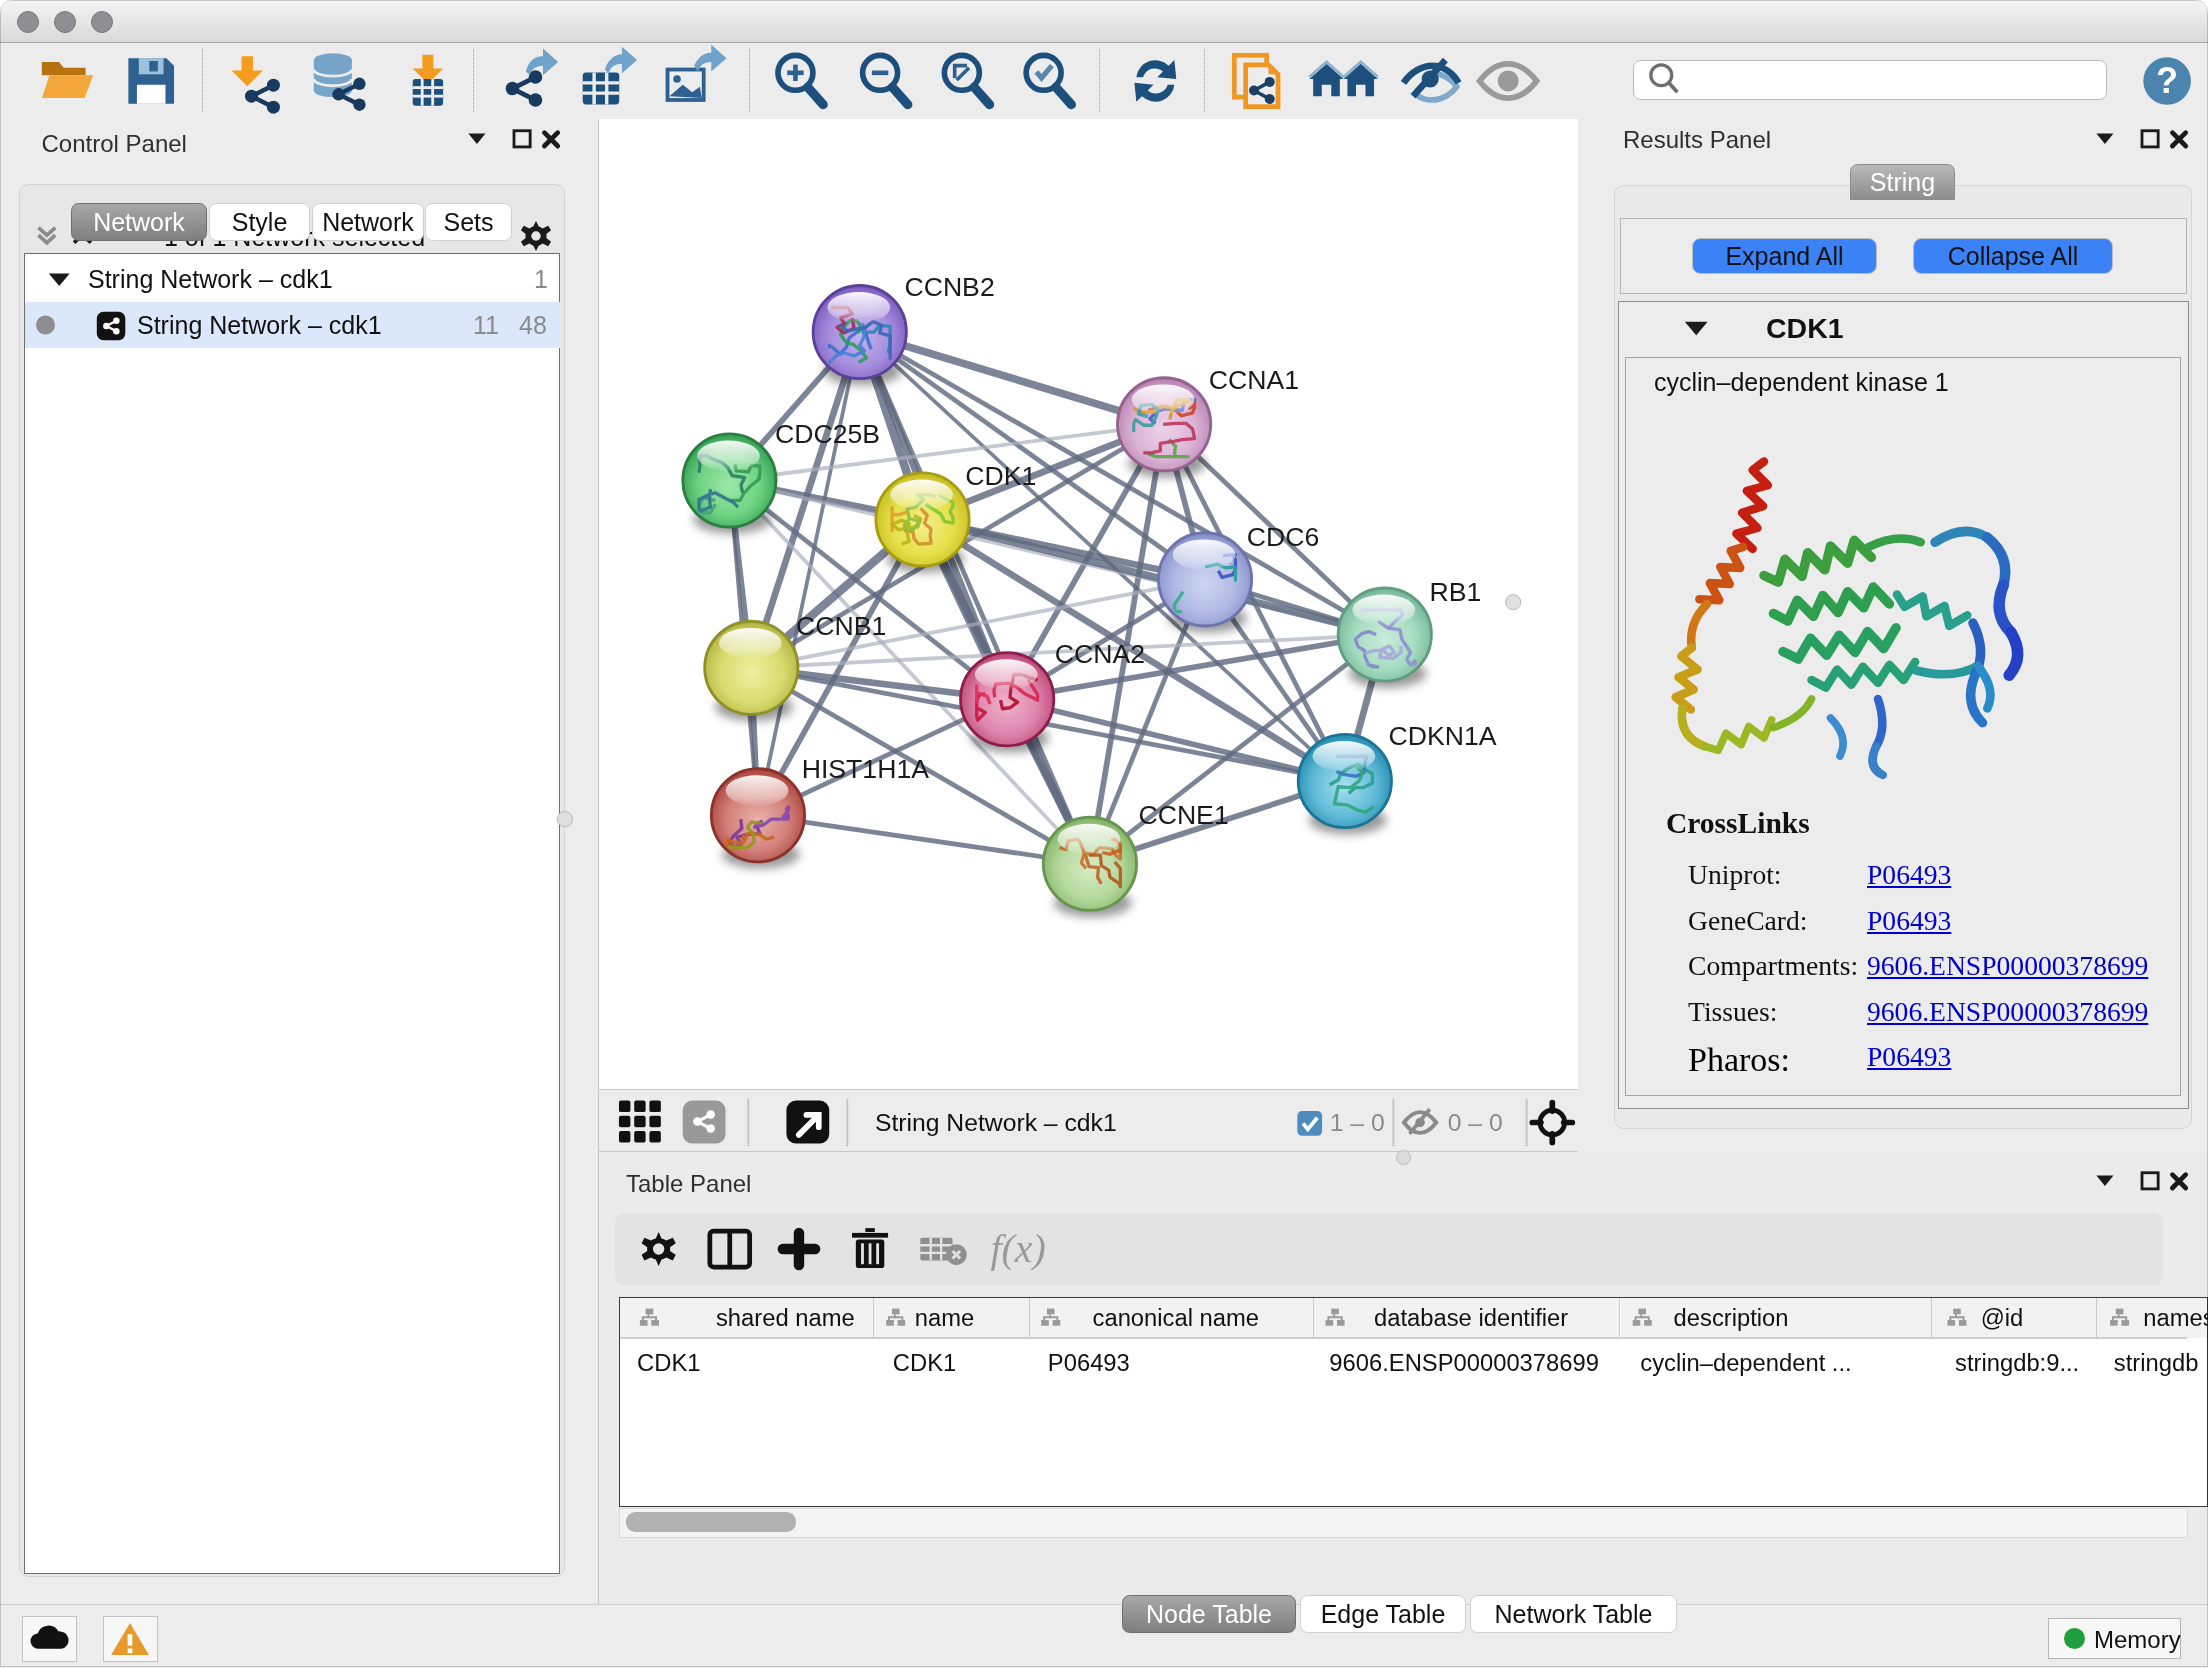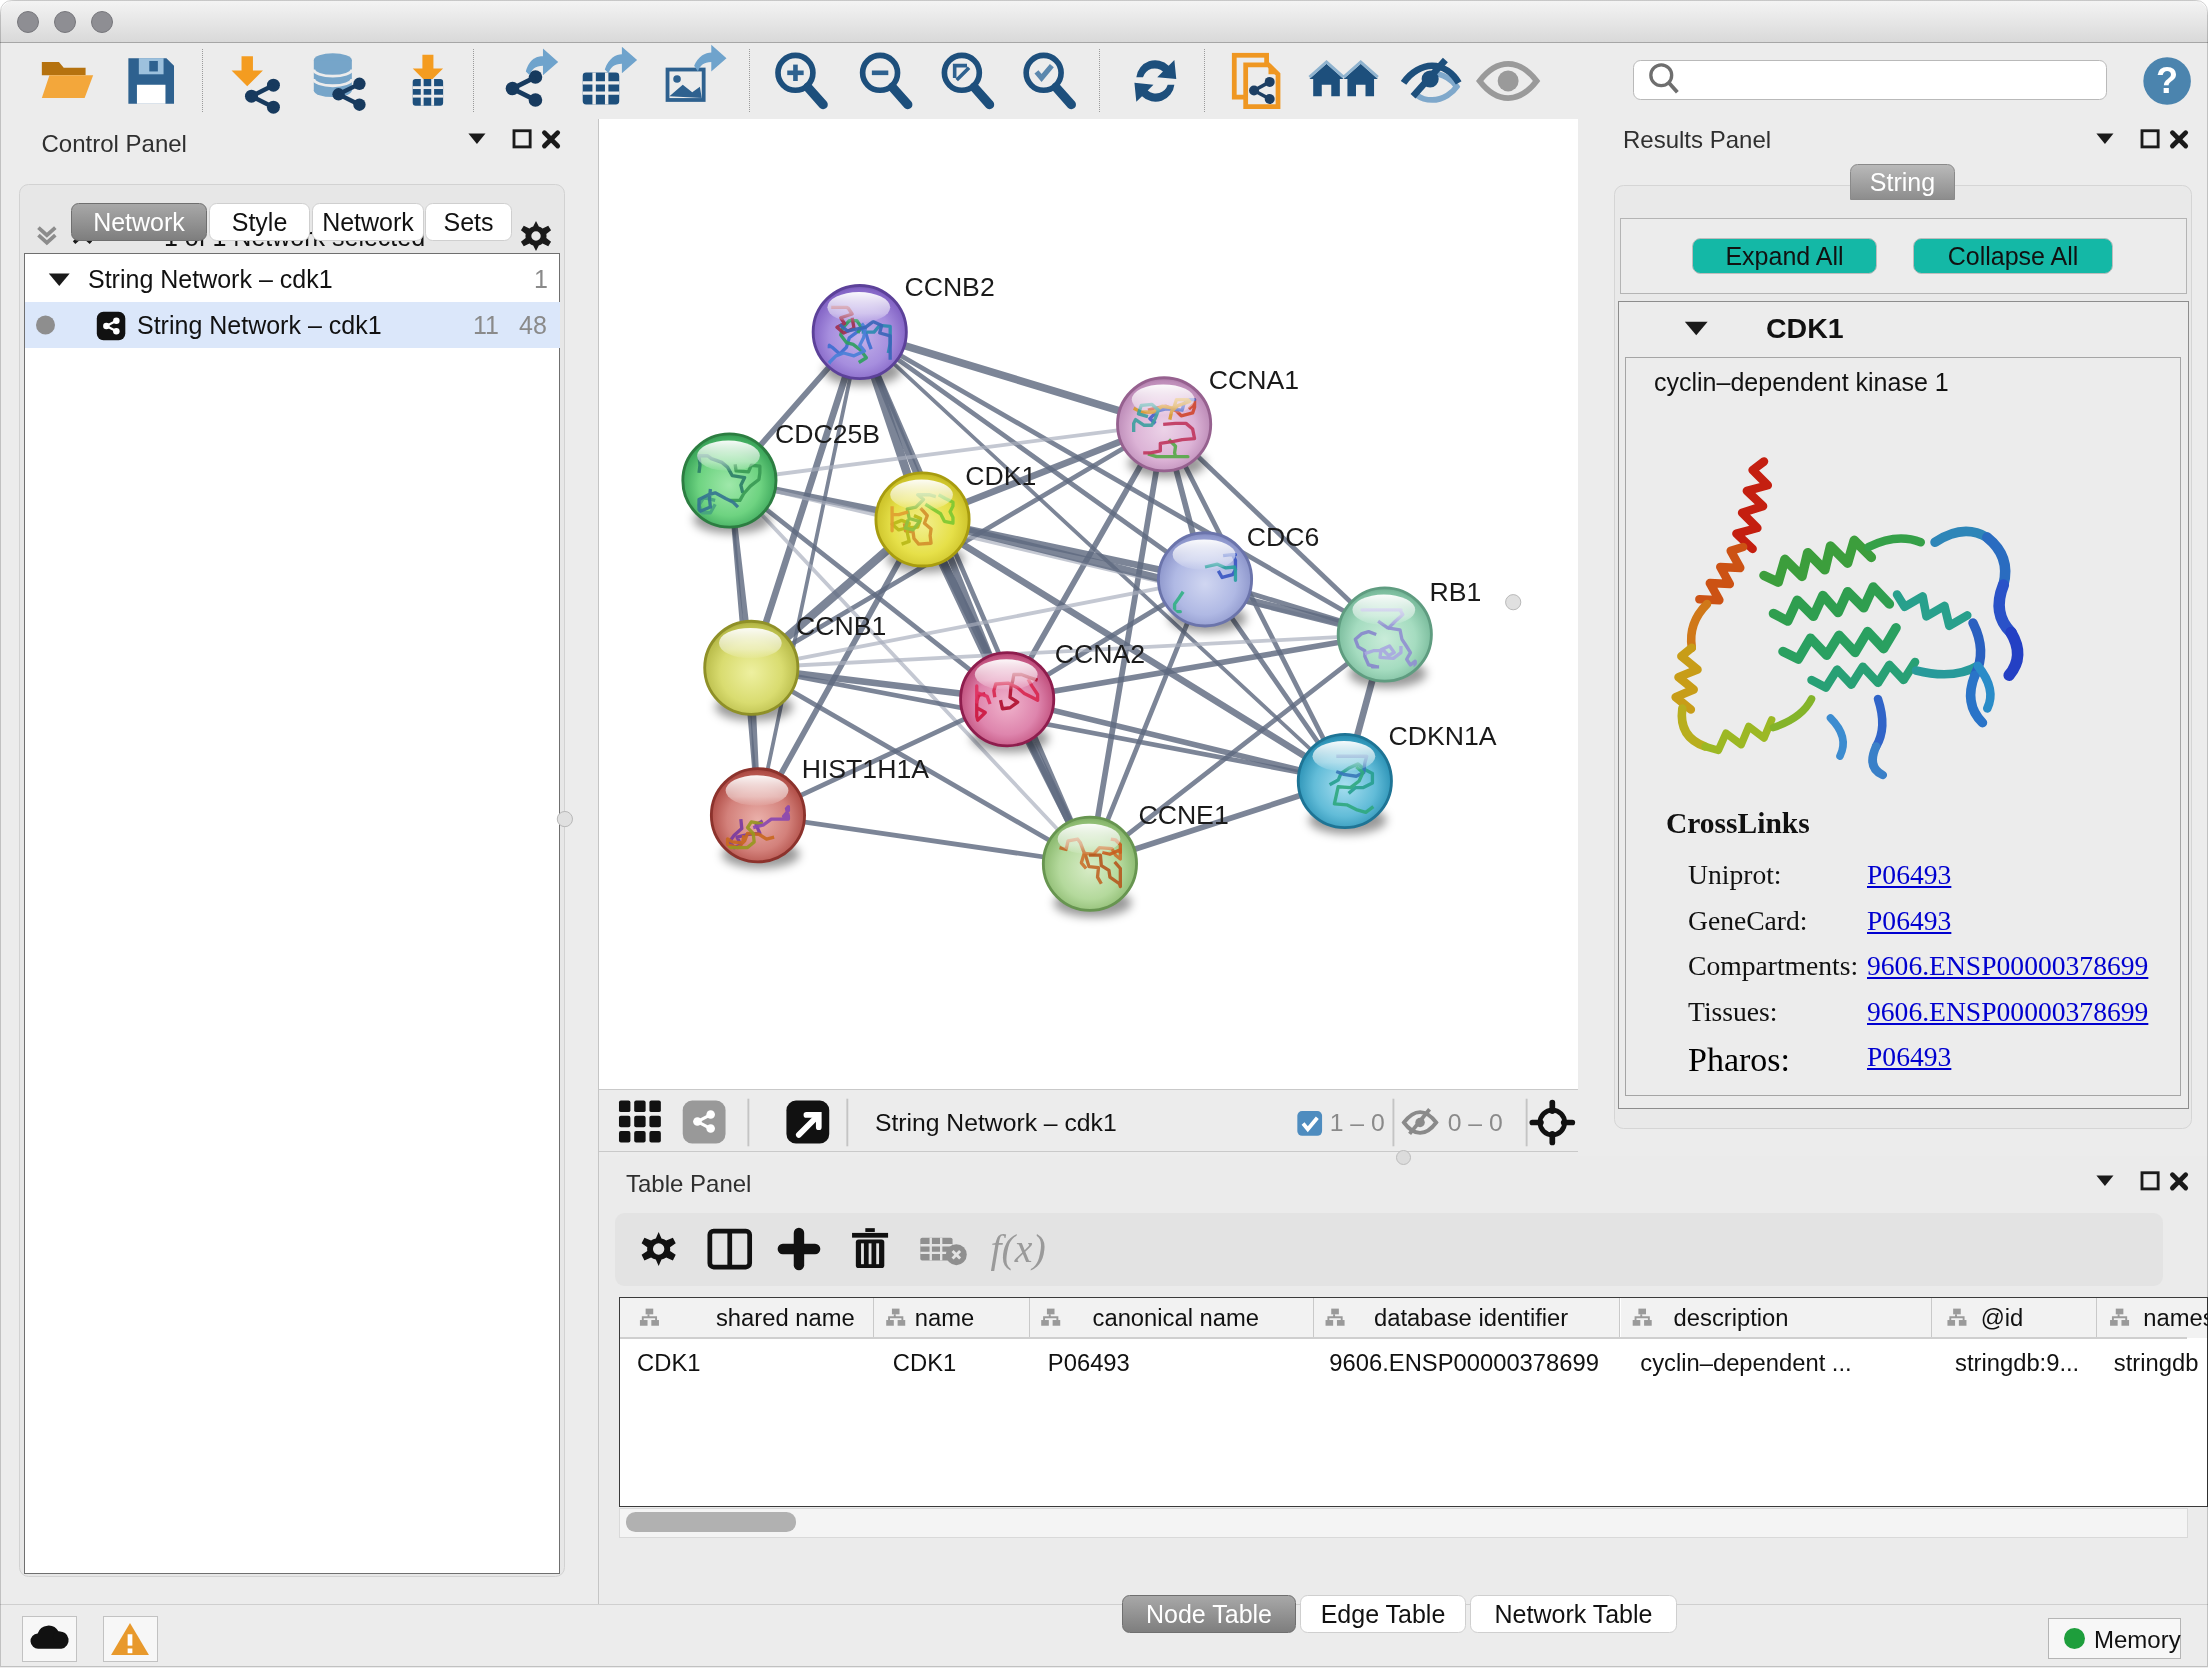--- a/index.html
+++ b/index.html
@@ -43,21 +43,21 @@
   background:#e7e7e7; border:1px solid #d2d2d2; border-radius:9.5px; }
 #cp-list { left:24px; top:253px; width:536px; height:1321px;
   background:#fff; border:1px solid #6f6f6f; }
 .badge { position:absolute; color:#8a8a8a; font-size:25px; }
 
 
 #rp-container { left:1614px; top:185px; width:578px; height:944px;
   background:#e9e9e9; border:1px solid #d5d5d5; border-radius:9.5px; }
 #rp-boxA { left:1620px; top:218px; width:567px; height:76px;
   background:#ececec; border:1px solid #b4b4b4; }
-.rpbtn { position:absolute; top:238px; height:36px; background:#14b8a6; border:1px solid #bdbdbd;
+.rpbtn { position:absolute; top:238px; height:36px; background:#3b82f6; border:1px solid #bdbdbd;
   border-radius:8.6px; font-size:25px; color:#111; text-align:center; line-height:34px; }
 #rp-boxB { left:1618px; top:301px; width:571px; height:808px;
   background:#ececec; border:1px solid #8d8d8d; }
 #rp-content { left:1625px; top:357px; width:556px; height:739px;
   background:#ececec; border:1px solid #a5a5a5; }
 .serif { font-family:"Liberation Serif", serif; }
 .xlink { color:#0000d0; text-decoration:underline; }
 
 
 #tp-toolbar { left:615px; top:1213px; width:1548px; height:73px;

